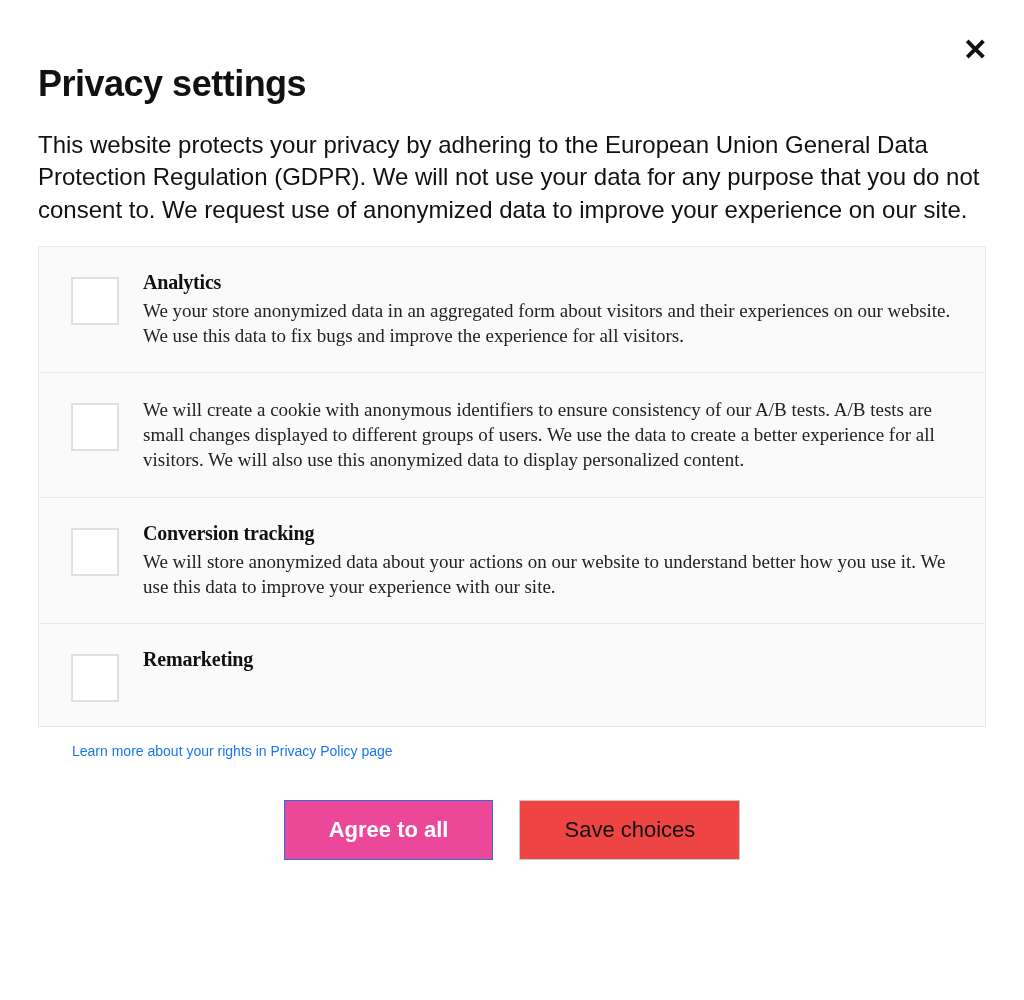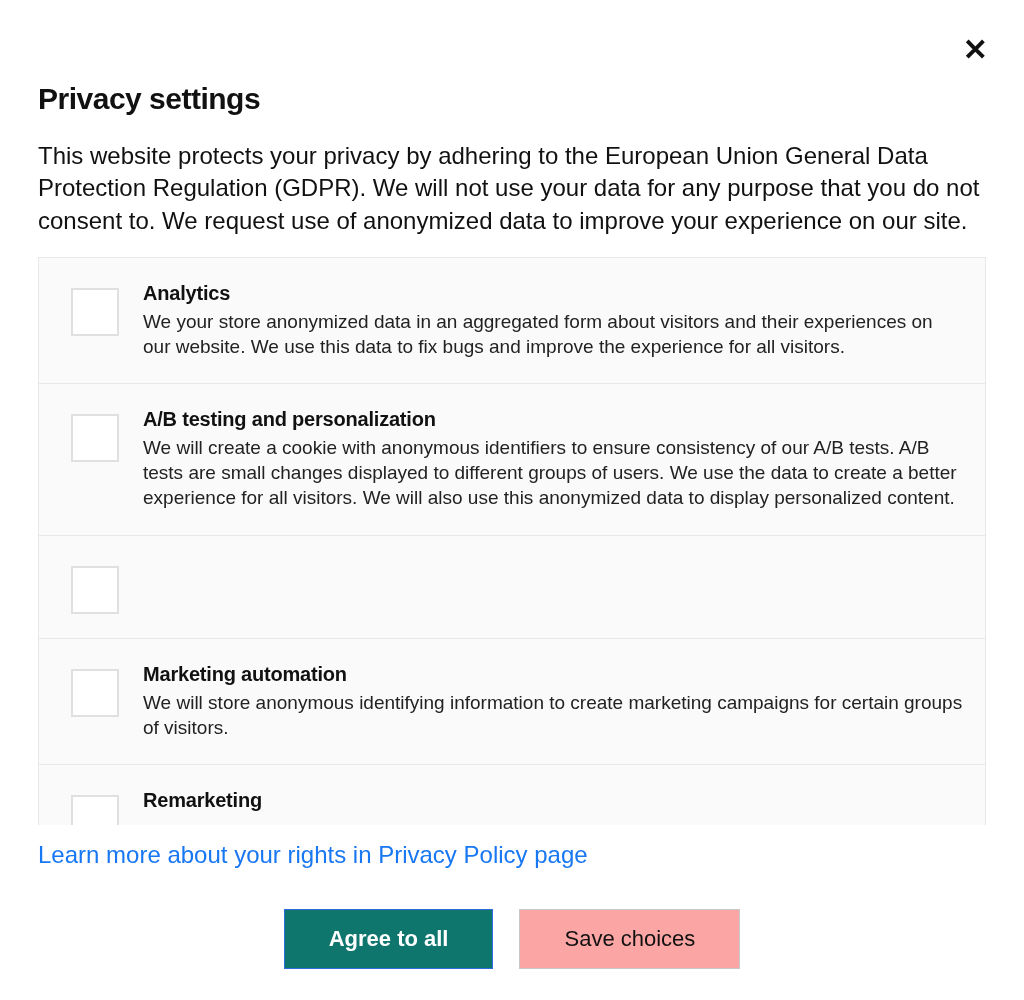--- a/index.html
+++ b/index.html
@@ -1,63 +1,59 @@
 <!DOCTYPE html>
 <html><head>
   <meta charset="utf-8">
   <style>
     * { box-sizing: border-box; margin: 0; padding: 0; }
     html, body { width: 1024px; height: 1000px; font-family: -apple-system, "Helvetica Neue", Arial, sans-serif; color:#111; }
     .modal { position: relative; width: 1024px; height: 1000px; padding: 38px; }
     .close { position: absolute; top: 35px; right: 36px; font-size: 30px; font-weight: 900; cursor: pointer; line-height: 1; }
-    h1.title { font-size: 30px; font-weight: 800; letter-spacing:-0.5px; margin-top: 44px; margin-bottom: 24px; }
+    h1.title { font-size: 36px; font-weight: 800; letter-spacing:-0.5px; margin-top: 25px; margin-bottom: 24px; }
     .intro { font-size: 24px; line-height: 1.35; color:#111; margin-bottom: 20px; }
     .list { border:1px solid #e8e8e8; border-bottom:none; max-height: 568px; overflow: hidden; }
-    .item { display:flex; align-items:flex-start; gap:24px; padding: 24px 22px 24px 32px; background:#fafafa; border-bottom:1px solid #e8e8e8; }
+    .item { display:flex; align-items:flex-start; gap:24px; padding: 24px 22px 24px 32px; background:#fafafa; border-bottom:1px solid #e8e8e8;font-family:Liberation Serif, serif; }
     .cb { flex:0 0 auto; width:48px; height:48px; border:2px solid #e0e0e0; background:#fff; margin-top:6px; cursor:pointer; }
     .txt { flex:1 1 auto; }
     .item h3 { font-size:20px; font-weight:700; letter-spacing:-0.2px; margin-bottom:4px; }
     .item p { font-size:19px; line-height:1.32; color:#222; }
-    .learn { color:#1877f2; font-size:24px; text-decoration:none; display:inline-block; margin-top:16px; cursor:pointer; }
+    .learn { color:#1877f2; font-size:14px; text-decoration:none; display:inline-block; margin-top:16px; cursor:pointer;margin-left:34px; }
     .actions { display:flex; justify-content:center; gap:26px; margin-top:40px; }
     .btn { display:inline-flex; align-items:center; justify-content:center; height:60px; padding:0 44px; font-size:22px; border:1px solid #c8c8c8; cursor:pointer; }
-    .btn.primary { background:#0f766e; border-color:#2d6cdf; color:#fff; font-weight:600; }
-    .btn.secondary { background:#fca5a5; color:#111; }
+    .btn.primary { background:#ec4899; border-color:#2d6cdf; color:#fff; font-weight:600; }
+    .btn.secondary { background:#ef4444; color:#111; }
   </style>
 </head>
 <body>
 
 <div class="modal">
   <span class="close">✕</span>
   <h1 class="title">Privacy settings</h1>
   <p class="intro">This website protects your privacy by adhering to the European Union General Data Protection Regulation (GDPR). We will not use your data for any purpose that you do not consent to. We request use of anonymized data to improve your experience on our site.</p>
 
   <div class="list">
     <div class="item">
       <div class="cb"></div>
       <div class="txt">
         <h3>Analytics</h3>
         <p>We your store anonymized data in an aggregated form about visitors and their experiences on our website. We use this data to fix bugs and improve the experience for all visitors.</p>
       </div>
     </div>
     <div class="item">
       <div class="cb"></div>
       <div class="txt">
-        <h3>A/B testing and personalization</h3>
         <p>We will create a cookie with anonymous identifiers to ensure consistency of our A/B tests. A/B tests are small changes displayed to different groups of users. We use the data to create a better experience for all visitors. We will also use this anonymized data to display personalized content.</p>
       </div>
     </div>
     <div class="item">
       <div class="cb"></div>
-    </div>
-    <div class="item">
-      <div class="cb"></div>
       <div class="txt">
-        <h3>Marketing automation</h3>
-        <p>We will store anonymous identifying information to create marketing campaigns for certain groups of visitors.</p>
+        <h3>Conversion tracking</h3>
+        <p>We will store anonymized data about your actions on our website to understand better how you use it. We use this data to improve your experience with our site.</p>
       </div>
     </div>
     <div class="item last-visible">
       <div class="cb"></div>
       <div class="txt">
         <h3>Remarketing</h3>
 
       </div>
     </div>
   </div>

